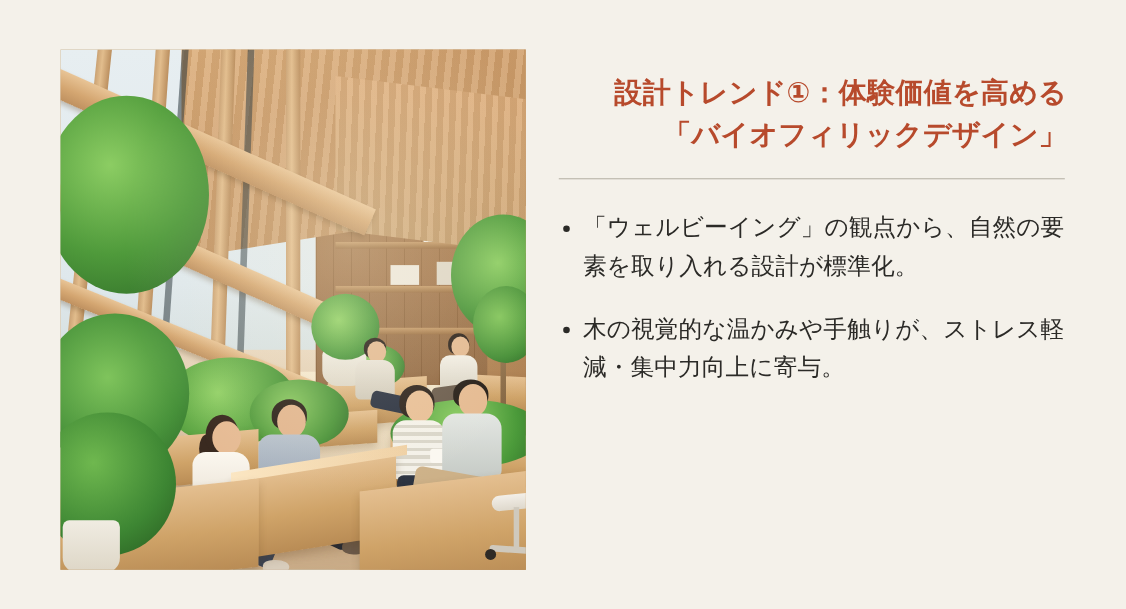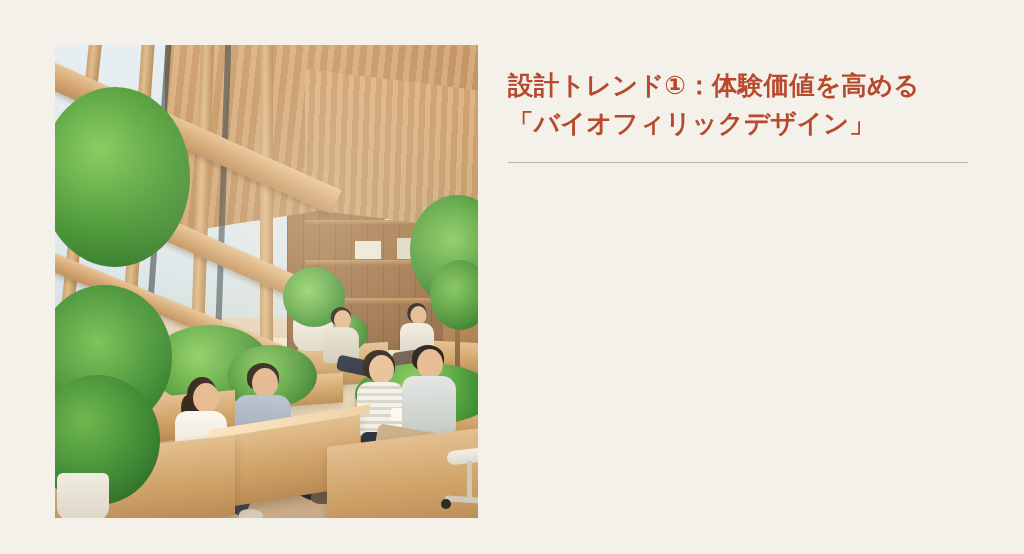--- a/index.html
+++ b/index.html
@@ -332,20 +332,21 @@
     width: 462px;
   }
   .title {
     margin: 0;
     color: #b74a2c;
     font-size: 25.5px;
     line-height: 38px;
     font-weight: bold;
     letter-spacing: .2px;
     white-space: pre-line;
+    text-align: right;
   }
   .divider {
     margin-top: 20px;
     width: 460px;
     height: 1px;
     background: #b8b3a8;
   }
   .bullets {
     margin: 0;
     padding: 0;
@@ -496,16 +497,18 @@
     </div>
   </div>
 
   <div class="content">
     <h1 class="title">設計トレンド①：体験価値を高める
 「バイオフィリックデザイン」</h1>
 
     <div class="divider"></div>
 
     <ul class="bullets">
+      <li class="bullet">「ウェルビーイング」の観点から、自然の要素を取り入れる設計が標準化。</li>
+      <li class="bullet">木の視覚的な温かみや手触りが、ストレス軽減・集中力向上に寄与。</li>
     </ul>
   </div>
 
 </div>
 
 </body></html>

